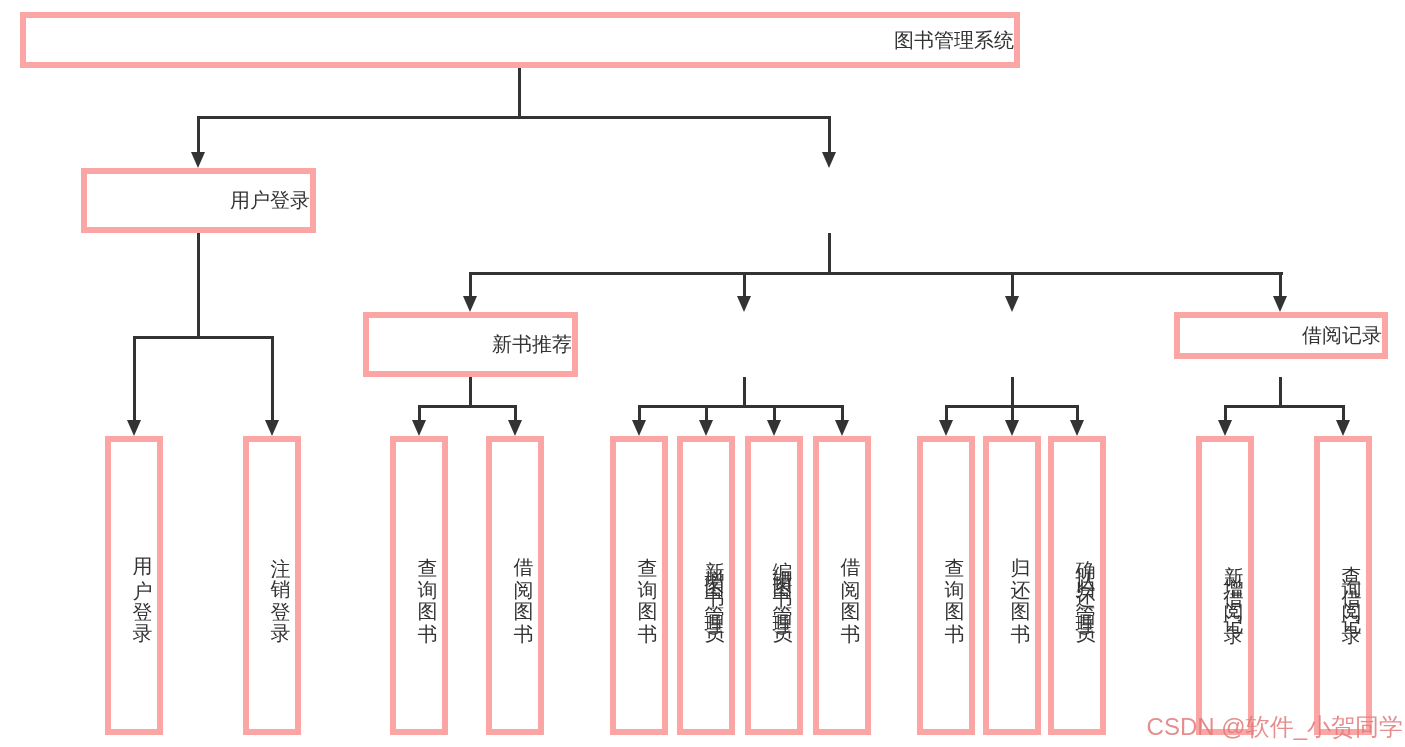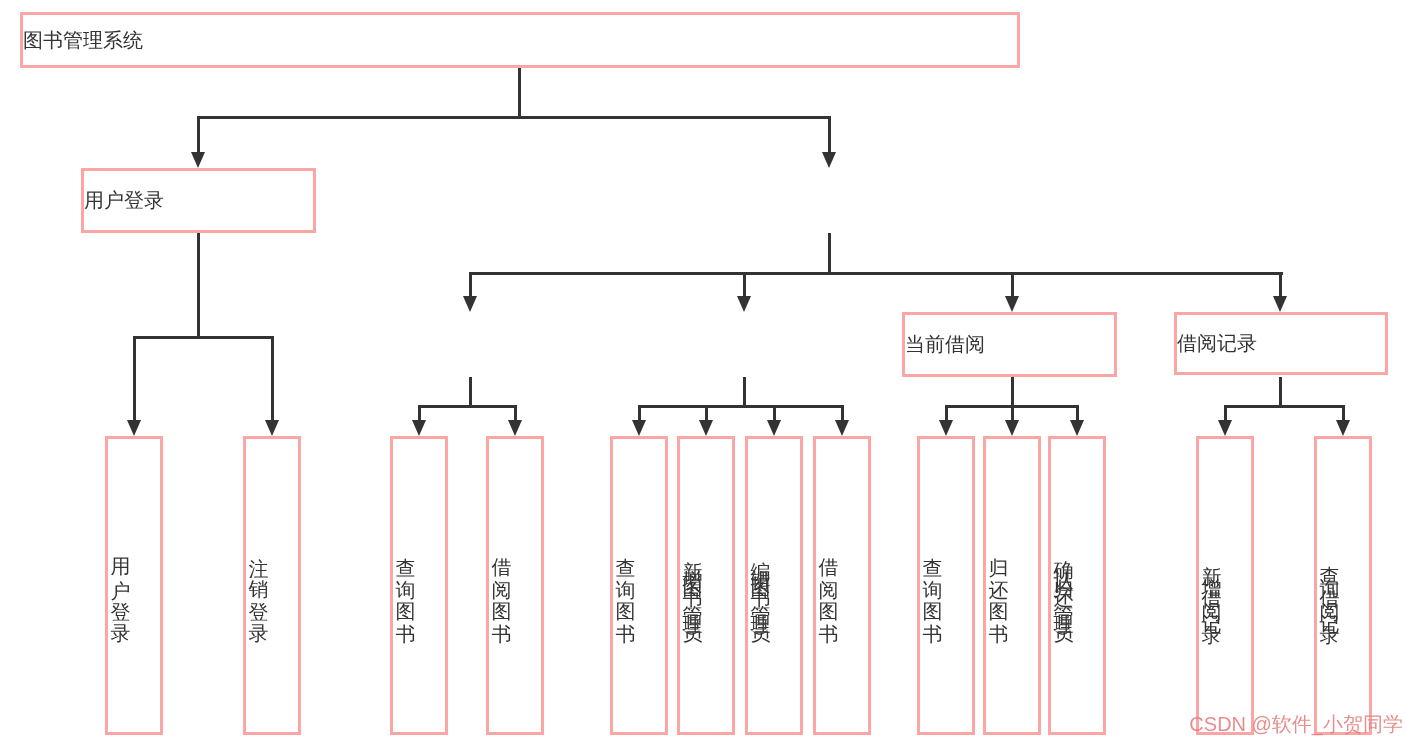--- a/index.html
+++ b/index.html
@@ -8,25 +8,25 @@
     width: 1405px;
     height: 747px;
     background: #ffffff;
     overflow: hidden;
     font-family: "Liberation Sans", "DejaVu Sans", sans-serif;
     color: #333333;
   }
   .box {
     position: absolute;
     box-sizing: border-box;
-    border: 3px solid #fca5a5;
+    border: 6px solid #fca5a5;
     background: #ffffff;
     display: flex;
     align-items: center;
-    justify-content: flex-start;
+    justify-content: flex-end;
     font-size: 20px;
     color: #333333;
   }
   .label { display: block; white-space: nowrap; }
   .vtext {
     display: block;
     writing-mode: vertical-rl;
     text-orientation: mixed;
     white-space: nowrap;
   }
@@ -38,21 +38,21 @@
   .ar {
     position: absolute; width: 0; height: 0;
     border-left: 7px solid transparent;
     border-right: 7px solid transparent;
     border-top: 16px solid #333333;
   }
   .wm {
     position: absolute;
     right: 2px;
     top: 711px;
-    font-size: 20px;
+    font-size: 24px;
     color: #e27a7a;
     opacity: 0.85;
     white-space: nowrap;
     z-index: 5;
   }
 </style>
 </head>
 <body>
 
 <div class="canvas">
@@ -117,24 +117,24 @@
   <div class="ar" style="left:1336px;top:420px"></div>
 
   <div class="box" style="left:20px;top:12px;width:1000px;height:56px">
     <span class="label">图书管理系统</span>
   </div>
 
   <div class="box" style="left:81px;top:168px;width:235px;height:65px">
     <span class="label">用户登录</span>
   </div>
 
-  <div class="box" style="left:902px;top:312px;width:215px;height:65px">
-    <span class="label">当前借阅</span>
+  <div class="box" style="left:363px;top:312px;width:215px;height:65px">
+    <span class="label">新书推荐</span>
   </div>
-  <div class="box" style="left:1174px;top:312px;width:214px;height:63px">
+  <div class="box" style="left:1174px;top:312px;width:214px;height:47px">
     <span class="label">借阅记录</span>
   </div>
 
   <div class="box" style="left:105px;top:436px;width:58px;height:299px">
     <span class="vtext ls22">用户登录</span>
   </div>
   <div class="box" style="left:243px;top:436px;width:58px;height:299px">
     <span class="vtext ls22">注销登录</span>
   </div>
 

